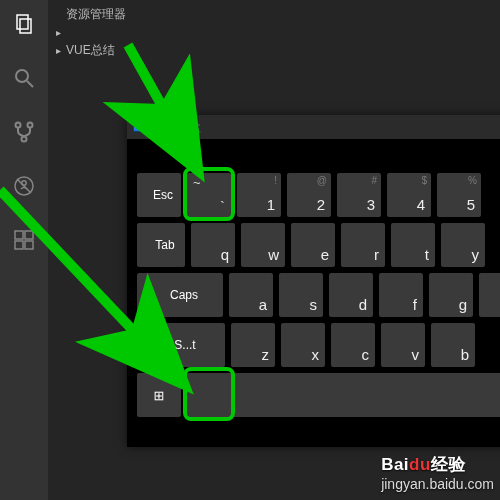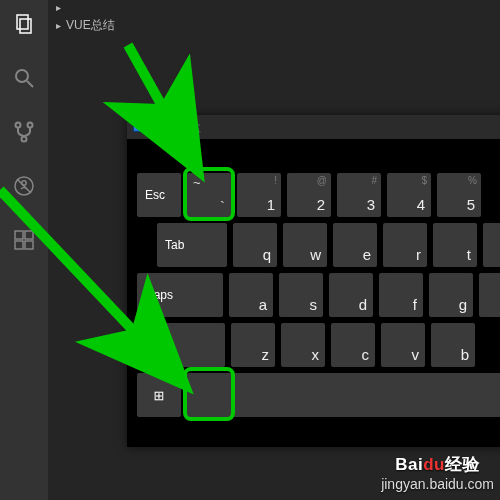--- a/index.html
+++ b/index.html
@@ -79,43 +79,43 @@
   .key .main {
     position: absolute; bottom: 4px; right: 6px;
     font-size: 15px; color: #eee;
   }
   .key.tilde .tilde-top {
     position: absolute; top: 2px; left: 6px; font-size: 13px; color: #ddd;
   }
   .key.tilde .tilde-bot {
     position: absolute; bottom: 2px; right: 6px; font-size: 15px; color: #ddd;
   }
-  .key.label { justify-content: flex-start; padding-left: 8px; font-size: 12px; }
+  .key.label { justify-content: center; padding-left: 8px; font-size: 12px; }
   
   .w1 { width: 44px; }
-  .w15 { width: 70px; margin-left: 20px; }
+  .w15 { width: 48px; }
   .w175 { width: 86px; }
   .w2 { width: 88px; }
   
   .hl {
     position: absolute;
     border: 4px solid #00c800;
     border-radius: 8px;
     pointer-events: none;
     z-index: 50;
   }
   
   svg.arrows {
     position: absolute; left: 0; top: 0; width: 500px; height: 500px;
     pointer-events: none; z-index: 60;
   }
   
   .watermark {
     position: absolute; right: 6px; bottom: 8px;
-    text-align: center; z-index: 70;
+    text-align: left; z-index: 70;
   }
   .watermark .line1 {
     color: #fff; font-size: 17px; font-weight: 600;
     letter-spacing: 0.5px;
     text-shadow: 0 1px 2px rgba(0,0,0,0.8);
   }
   .watermark .line1 .du { color: #e33; }
   .watermark .line2 {
     color: #ddd; font-size: 14px;
     text-shadow: 0 1px 2px rgba(0,0,0,0.8);
@@ -157,20 +157,24 @@
     <svg viewBox="0 0 24 24" fill="none" stroke="currentColor" stroke-width="1.5">
         <rect x="3" y="3" width="8" height="8"></rect>
         <rect x="13" y="3" width="8" height="8"></rect>
         <rect x="3" y="13" width="8" height="8"></rect>
         <rect x="13" y="13" width="8" height="8"></rect>
       </svg>
   </div>
 </div>
 
 <div class="explorer">
+  <div class="section-row first">
+    <span class="caret"></span>
+    <span>资源管理器</span>
+  </div>
   <div class="section-row">
     <span class="caret">▸</span>
   </div>
   <div class="section-row">
     <span class="caret">▸</span>
     <span>VUE总结</span>
   </div>
 </div>
 
 <div class="osk">

